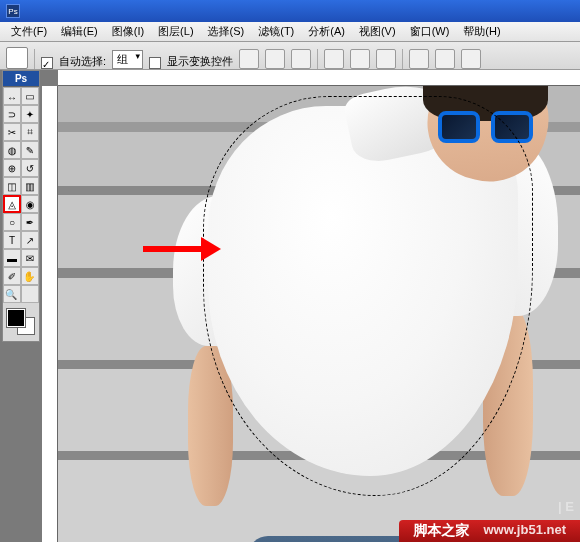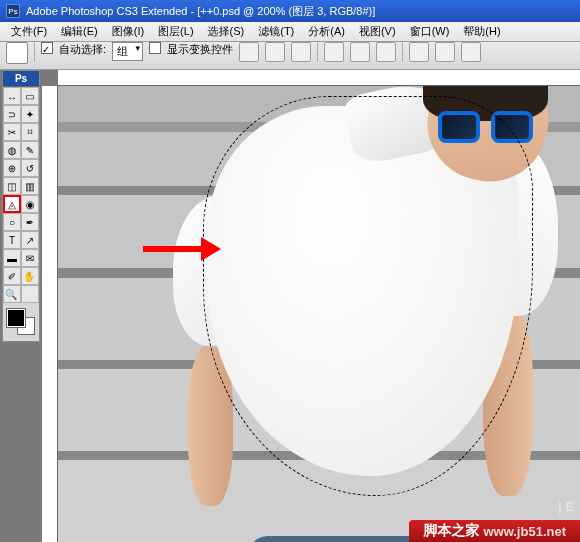--- a/index.html
+++ b/index.html
@@ -1,21 +1,21 @@
 <!DOCTYPE html>
 <html><head>
 <meta charset="utf-8">
 <style>
 * { margin: 0; padding: 0; box-sizing: border-box; font-family: "Microsoft YaHei", Tahoma, sans-serif; }
 body { width: 580px; height: 542px; overflow: hidden; background: #fff; position: relative; }
 .titlebar { background: linear-gradient(#2d6cdf, #1e4fb8); color: #fff; height: 22px; display: flex; align-items: center; padding: 0 6px; font-size: 11px; }
 .titlebar .icon { width: 14px; height: 14px; background: #1a3a7a; border: 1px solid #5a8ae8; margin-right: 6px; display: flex; align-items: center; justify-content: center; font-size: 8px; }
 .menubar { background: linear-gradient(#f5f5f5, #e4e4e4); border-bottom: 1px solid #9a9a9a; height: 20px; display: flex; align-items: center; padding: 0 4px; font-size: 11px; }
 .menubar span { padding: 2px 7px; cursor: default; }
-.optionsbar { background: linear-gradient(#eaeaea, #d8d8d8); border-bottom: 1px solid #9a9a9a; height: 28px; display: flex; align-items: flex-start; padding: 0 6px; font-size: 11px; gap: 6px; }
+.optionsbar { background: linear-gradient(#eaeaea, #d8d8d8); border-bottom: 1px solid #9a9a9a; height: 28px; display: flex; align-items: flex-end; padding: 0 6px; font-size: 11px; gap: 6px; }
 .optionsbar .toolicon { width: 22px; height: 22px; background: #fff; border: 1px solid #888; border-radius: 2px; }
 .optionsbar .sep { width: 1px; height: 20px; background: #aaa; }
 .optionsbar .chk { width: 12px; height: 12px; border: 1px solid #666; background: #fff; display: inline-block; }
 .optionsbar .chk.on::after { content: '✓'; font-size: 10px; line-height: 10px; }
 .optionsbar .ddl { background: #fff; border: 1px solid #888; padding: 1px 14px 1px 4px; position: relative; font-size: 11px; }
 .optionsbar .ddl::after { content: '▾'; position: absolute; right: 2px; top: 0; font-size: 9px; }
 .optionsbar .iconbtn { width: 20px; height: 20px; border: 1px solid #999; background: #f0f0f0; border-radius: 2px; }
 .workspace { position: absolute; top: 70px; left: 0; right: 0; bottom: 0; background: #7a7a7a; }
 .toolbox { position: absolute; left: 2px; top: 0; width: 38px; background: #d8d8d8; border: 1px solid #888; }
 .toolbox .ps { background: #2050a0; color: #fff; font-size: 10px; font-weight: bold; text-align: center; padding: 2px 0; border-bottom: 1px solid #666; }
@@ -42,30 +42,29 @@
 .lens.l { left: 0; } .lens.r { right: 0; }
 .arm-l { position: absolute; left: 10px; top: 280px; width: 45px; height: 160px; background: linear-gradient(90deg, #e8c0a0, #d0a080); border-radius: 40%; }
 .arm-r { position: absolute; right: 45px; top: 240px; width: 50px; height: 190px; background: linear-gradient(270deg, #e8c0a0, #d0a080); border-radius: 40%; }
 .jeans { position: absolute; left: 70px; bottom: -30px; width: 240px; height: 80px; background: linear-gradient(#4a6888, #3a5070); border-radius: 20px 20px 0 0; }
 .selection { position: absolute; left: 25px; top: 30px; width: 330px; height: 400px; border: 1.5px dashed #000; border-radius: 40% 30% 50% 55% / 35% 25% 60% 55%; animation: march 1s linear infinite; pointer-events: none; }
 @keyframes march { to { border-color: #000 #fff #000 #fff; } }
 .arrow { position: absolute; left: 85px; top: 160px; pointer-events: none; }
 .arrow-line { width: 60px; height: 6px; background: #f00; }
 .arrow-head { position: absolute; right: -18px; top: -9px; width: 0; height: 0; border-left: 20px solid #f00; border-top: 12px solid transparent; border-bottom: 12px solid transparent; }
 .watermark-r { position: absolute; right: 6px; bottom: 28px; color: rgba(255,255,255,0.4); font-size: 13px; font-weight: bold; }
-.footer-badge { position: absolute; right: 0; bottom: 0; background: linear-gradient(#d02020, #a01010); color: #fff; font-size: 14px; font-weight: bold; padding: 2px 14px; border-radius: 4px 0 0 0; display: flex; align-items: center; gap: 4px; }
+.footer-badge { position: absolute; right: 0; bottom: 0; background: linear-gradient(#d02020, #a01010); color: #fff; font-size: 14px; font-weight: bold; padding: 2px 14px; border-radius: 4px 0 0 0; display: flex; gap: 14px; }
 .footer-badge .sub { font-size: 13px; opacity: 0.85; }
 .footer-icons { position: absolute; right: 120px; bottom: 2px; color: #c0c0c0; font-size: 12px; display: flex; gap: 6px; }
 </style>
 </head>
 <body>
 
 <div class="titlebar">
   <span class="icon">Ps</span>
-  <span>Adobe Photoshop CS3 Extended - [++0.psd @ 200% (图层 3, RGB/8#)]</span>
 </div>
 
 <div class="menubar">
   <span>文件(F)</span>
   <span>编辑(E)</span>
   <span>图像(I)</span>
   <span>图层(L)</span>
   <span>选择(S)</span>
   <span>滤镜(T)</span>
   <span>分析(A)</span>

